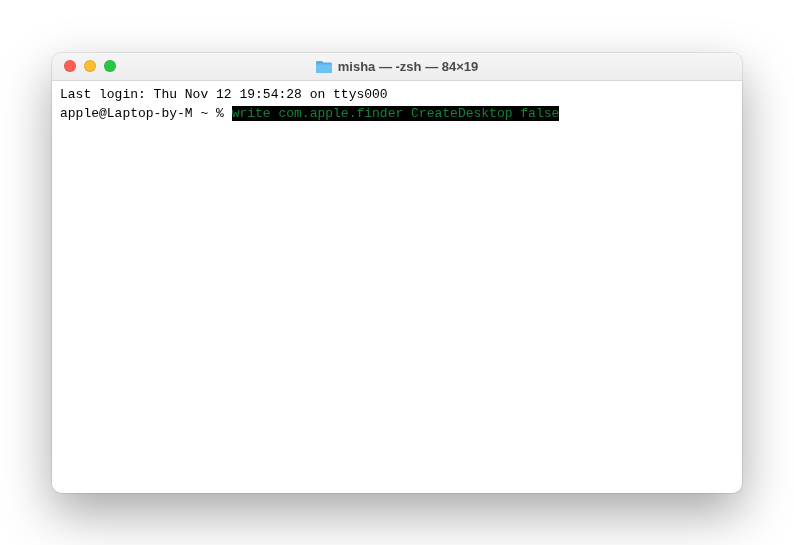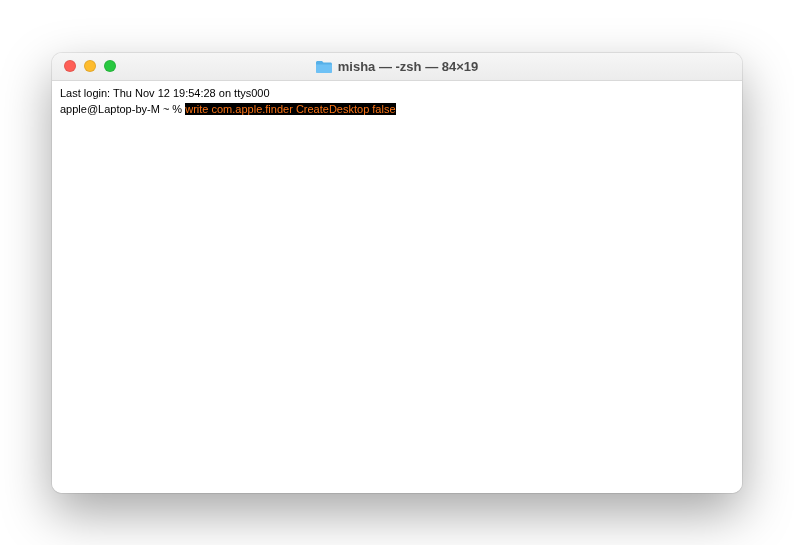--- a/index.html
+++ b/index.html
@@ -69,33 +69,33 @@
     }
     .folder-icon svg {
       width: 100%;
       height: 100%;
       display: block;
     }
     .terminal-body {
       flex: 1;
       background: #ffffff;
       padding: 4px 8px;
-      font-family: Liberation Sans, sans-serif;
-      font-size: 11px;
+      font-family: Liberation Mono, monospace;
+      font-size: 13px;
       line-height: 1.5;
       color: #000000;
       white-space: pre;
       overflow: hidden;
     }
     .terminal-line {
       display: block;
     }
     .selected {
       background: #000000;
-      color: #f97316;
+      color: #15803d;
     }
   </style>
 </head>
 <body>
 
 <div class="window">
   <div class="titlebar">
     <div class="traffic-lights">
       <div class="traffic-light tl-close"></div>
       <div class="traffic-light tl-min"></div>

